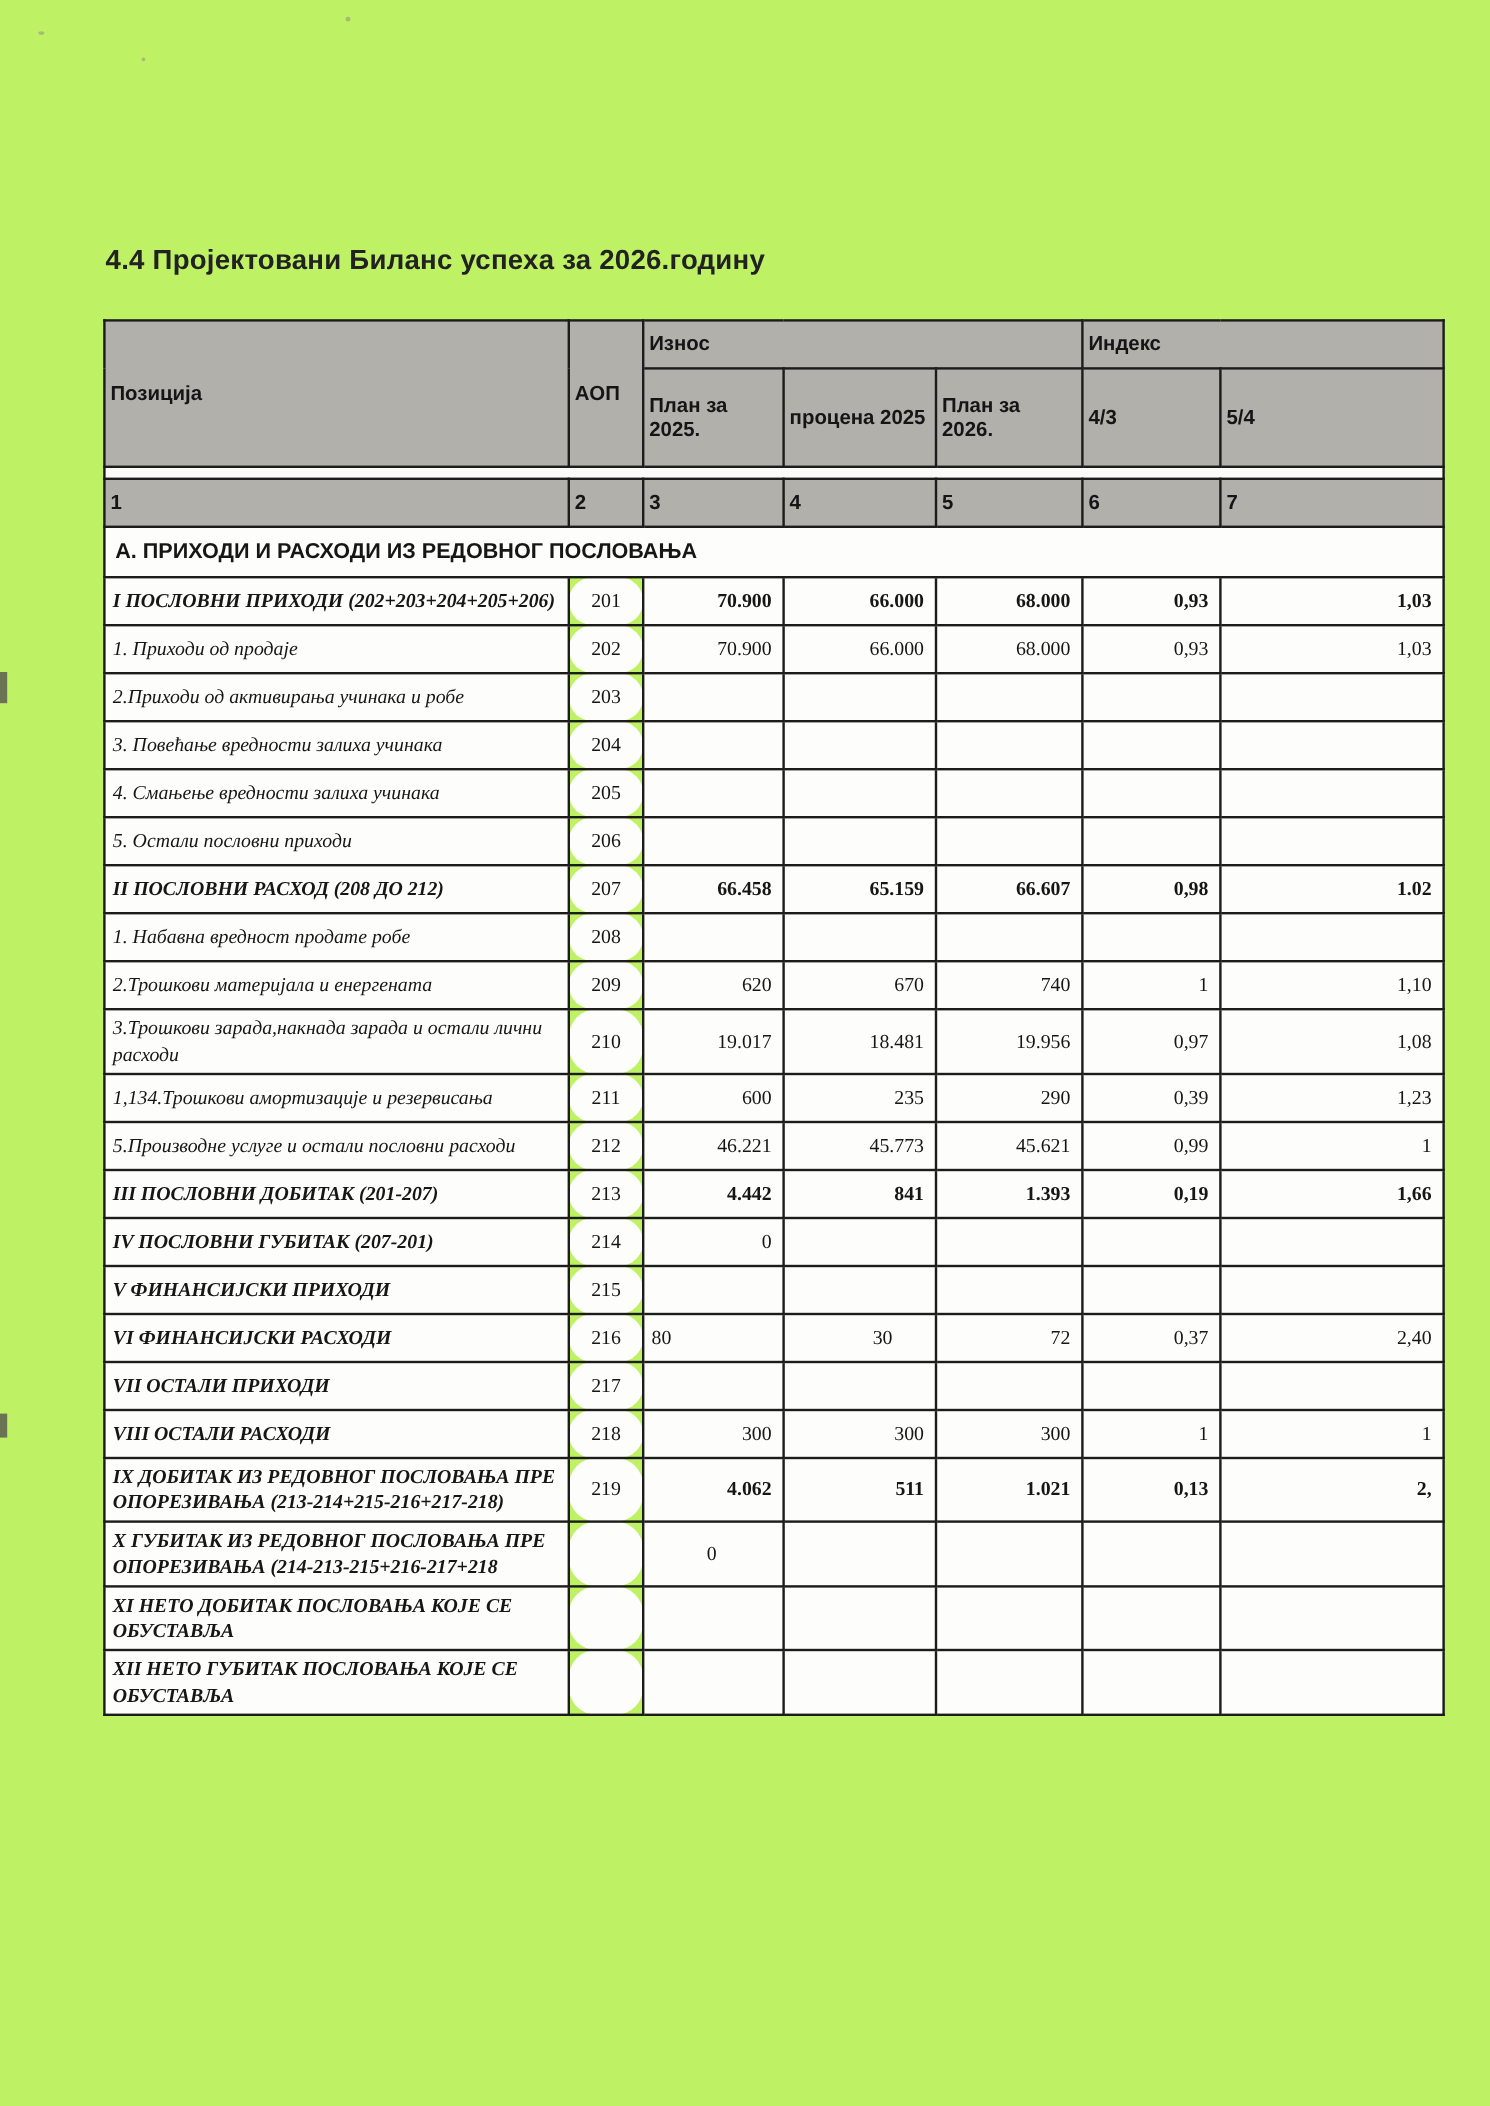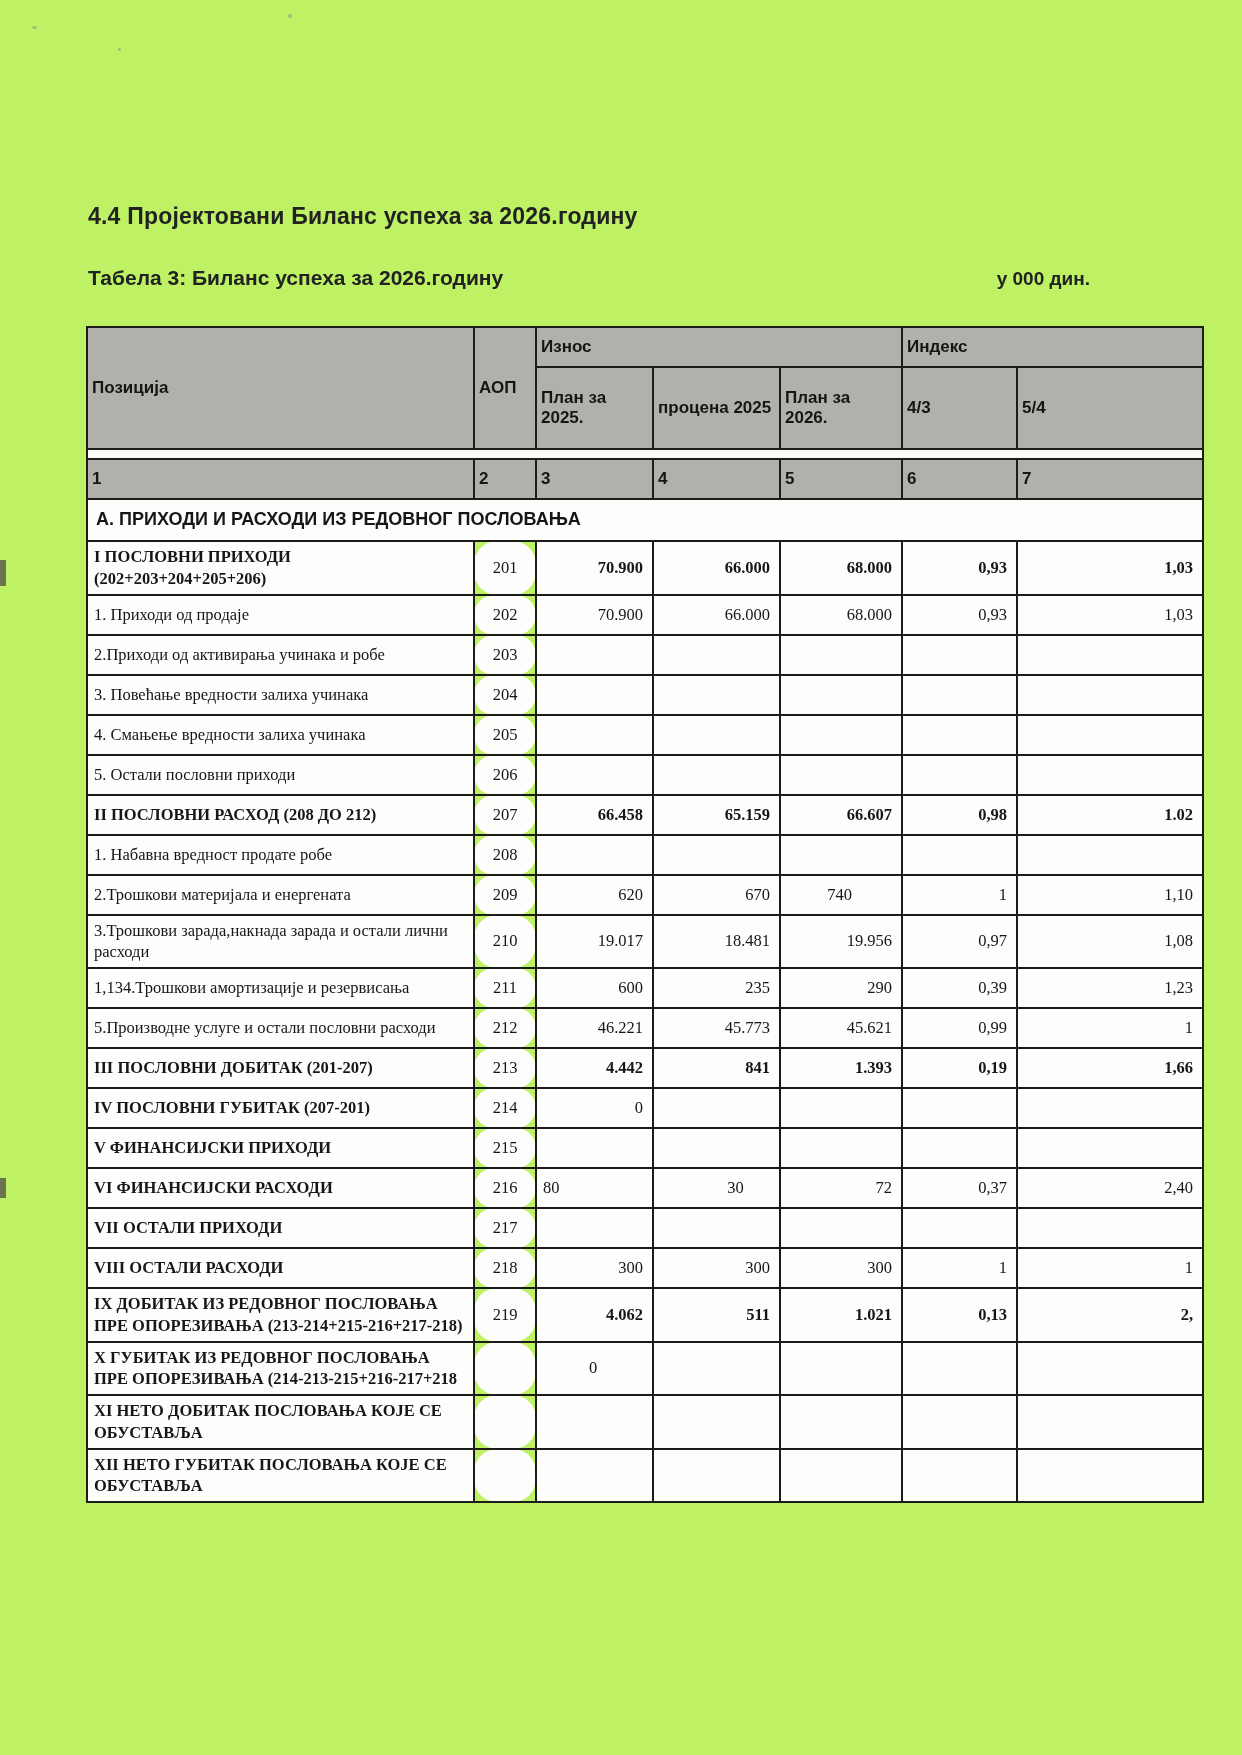--- a/index.html
+++ b/index.html
@@ -66,43 +66,39 @@
     font-size:16.5px;
     vertical-align:middle;
     padding:4px 6px;
     line-height:1.32;
   }
   .bs tr.section-row td {
     font-family:"Liberation Sans", sans-serif;
     font-weight:bold; font-size:18px;
     height:42px; padding-left:8px;
   }
-  .bs td.label { text-align:left; }
+  .bs td.label { text-align:left;font-style:italic; }
   .bs td.label.b { font-weight:bold; }
   .bs td.aop { text-align:center;border-radius:23px; }
   .bs td.num { text-align:right; padding-right:9px; }
   .bs td.num.b { font-weight:bold; }
   .bs tbody tr { height:40px; }
 </style>
 </head>
 <body>
 
 <div class="page">
   <span class="scan-speck s1"></span>
   <span class="scan-speck s2"></span>
   <span class="scan-speck s3"></span>
   <span class="edge-nub n1"></span>
   <span class="edge-nub n2"></span>
 
   <h1 class="heading">4.4 Пројектовани Биланс успеха за 2026.годину</h1>
 
-  <div class="caption-row">
-    <h2 class="caption">Табела 3: Биланс успеха за 2026.годину</h2>
-    <span class="unit-note">у 000 дин.</span>
-  </div>
 
   <table class="bs">
     <colgroup>
       <col style="width:387px">
         <col style="width:62px">
         <col style="width:117px">
       <col style="width:127px">
         <col style="width:122px">
         <col style="width:115px">
         <col style="width:186px">
@@ -208,21 +204,21 @@
           <td class="num"></td>
           <td class="num"></td>
           <td class="num"></td>
           <td class="num"></td>
         </tr>
         <tr>
           <td class="label">2.Трошкови материјала и енергената</td>
           <td class="aop">209</td>
           <td class="num">620</td>
           <td class="num">670</td>
-          <td class="num" style="text-align: center;">740</td>
+          <td class="num" style="text-align: right;">740</td>
           <td class="num">1</td>
           <td class="num">1,10</td>
         </tr>
         <tr>
           <td class="label">3.Трошкови зарада,накнада зарада и остали лични расходи</td>
           <td class="aop">210</td>
           <td class="num">19.017</td>
           <td class="num">18.481</td>
           <td class="num">19.956</td>
           <td class="num">0,97</td>

